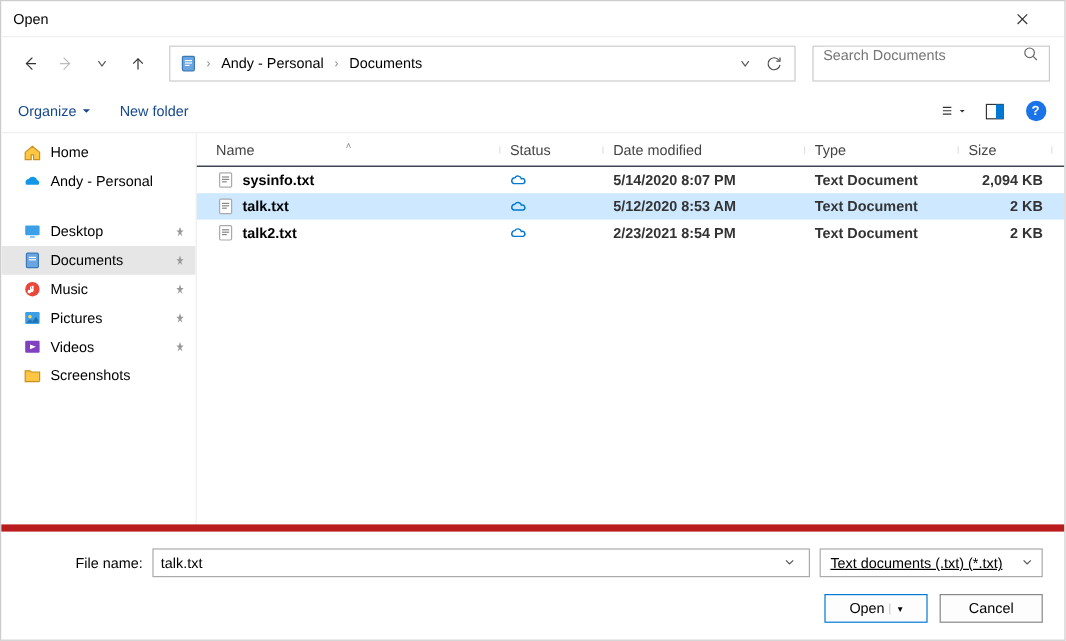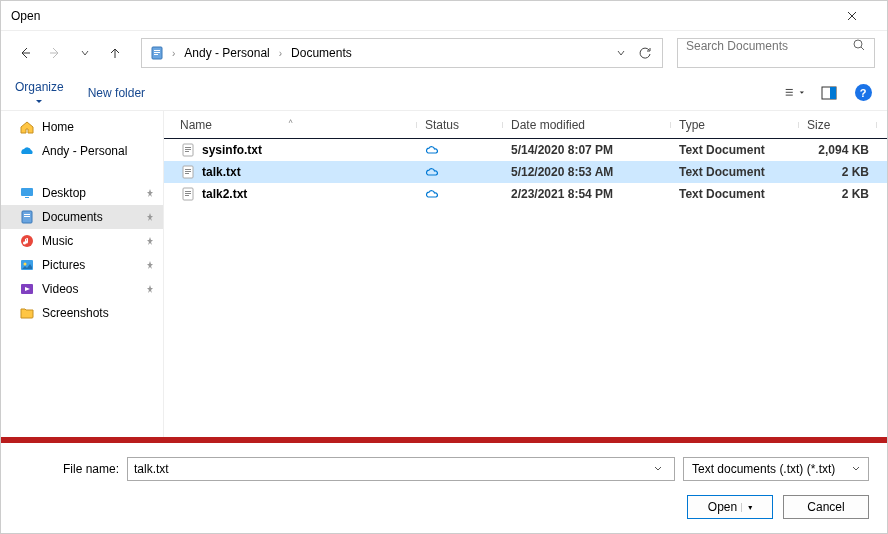--- a/index.html
+++ b/index.html
@@ -14,21 +14,21 @@
 .bc-icon { width: 18px; height: 18px; display: flex; align-items: center; justify-content: center; }
 .bc-chev { color: #888; font-size: 10px; padding: 0 4px; }
 .bc-part { padding: 0 3px; }
 .bc-spacer { flex: 1; }
 .bc-dd { color: #666; font-size: 10px; padding: 0 6px; }
 .bc-refresh { width: 22px; display: flex; align-items: center; justify-content: center; color: #555; }
 .search { width: 198px; height: 30px; border: 1px solid #ccc; display: flex; align-items: flex-start; padding: 0 8px; font-size: 12px; color: #777; }
 .search input { border: none; outline: none; flex: 1; font-size: 12px; }
 .search-ic { color: #666; }
 .toolbar { height: 36px; display: flex; align-items: center; padding: 0 14px; font-size: 12px; border-bottom: 1px solid #eee; }
-.tb-item { color: #15478f; cursor: pointer; display: flex; align-items: center; gap: 4px; margin-right: 24px; flex-direction: column; }
+.tb-item { color: #15478f; cursor: pointer; display: flex; align-items: center; gap: 4px; margin-right: 24px; }
 .tb-spacer { flex: 1; }
 .tb-right { display: flex; align-items: center; gap: 14px; }
 .tb-icon { width: 20px; height: 20px; display: flex; align-items: center; justify-content: center; cursor: pointer; }
 .help-ic { width: 17px; height: 17px; border-radius: 50%; background: #1a73e8; color: #fff; font-size: 11px; font-weight: bold; display: flex; align-items: center; justify-content: center; }
 .main { flex: 1; display: flex; overflow: hidden; }
 .sidebar { width: 163px; border-right: 1px solid #eee; padding: 4px 0; overflow-y: auto; }
 .sb-item { height: 24px; display: flex; align-items: center; padding: 0 8px 0 18px; font-size: 12px; cursor: pointer; gap: 7px; }
 .sb-item.selected { background: #e6e6e6; }
 .sb-label { flex: 1; }
 .sb-pin { color: #999; font-size: 11px; }
@@ -54,21 +54,21 @@
 .cell.type { width: 128px; color: #333; }
 .cell.size { width: 78px; text-align: right; color: #333; }
 .file-ic { width: 16px; height: 16px; display: flex; align-items: center; justify-content: center; }
 .footer { border-top: 6px solid #b91c1c; padding: 14px 18px 14px 18px; }
 .fn-row { display: flex; align-items: center; gap: 8px; margin-bottom: 14px; }
 .fn-label { font-size: 12px; width: 100px; text-align: right; }
 .fn-input { flex: 1; height: 24px; border: 1px solid #aaa; padding: 0 6px; font-size: 12px; display: flex; align-items: center; }
 .fn-input input { border: none; outline: none; flex: 1; font-size: 12px; }
 .fn-dd { width: 14px; text-align: center; color: #555; font-size: 9px; }
 .filter { width: 186px; height: 24px; border: 1px solid #aaa; padding: 0 8px; font-size: 12px; display: flex; align-items: center; }
-.filter-txt { flex: 1; }
+.filter-txt { flex: 1; text-decoration: underline; }
 .btn-row { display: flex; justify-content: flex-end; gap: 10px; }
 .btn { width: 86px; height: 24px; border: 1px solid #888; background: #fdfdfd; font-size: 12px; cursor: pointer; display: flex; align-items: center; justify-content: center; }
 .btn.primary { border: 1px solid #0078d4; }
 .btn-dd { font-size: 8px; margin-left: 4px; border-left: 1px solid #ccc; padding-left: 6px; }
 svg { display: block; }
 </style>
 </head>
 <body>
 
 <div class="titlebar">

